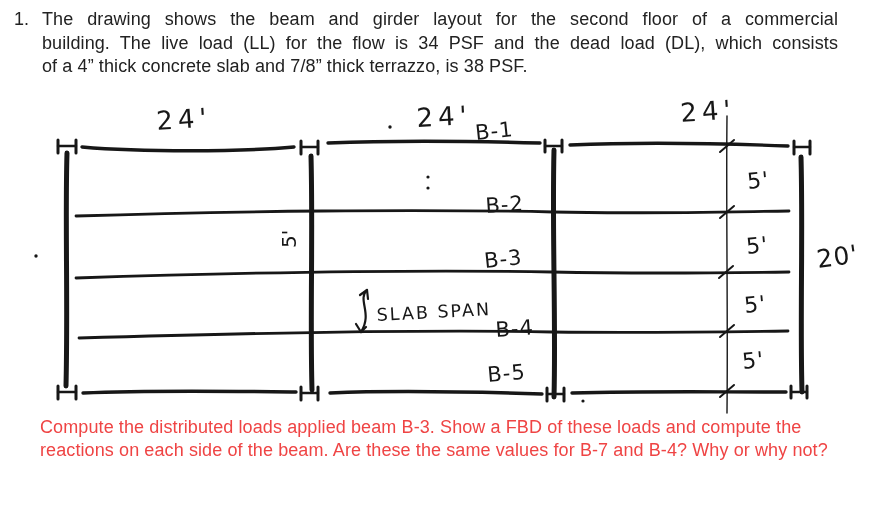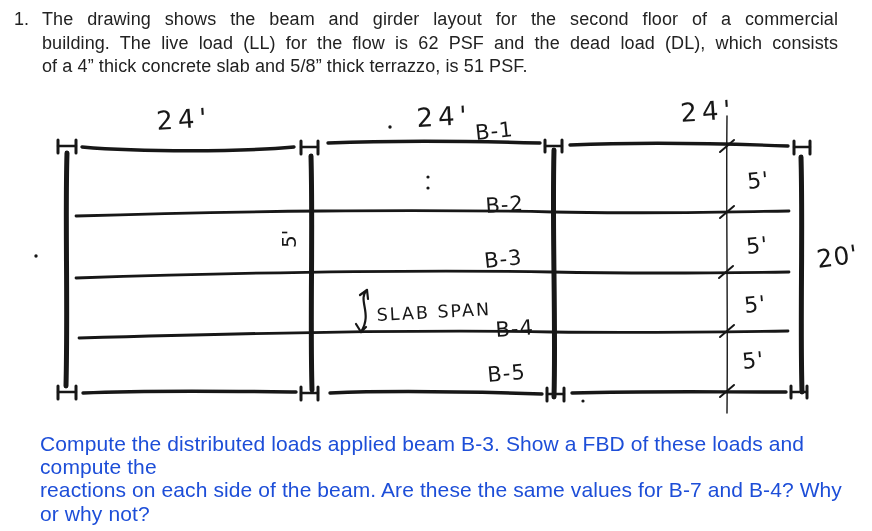--- a/index.html
+++ b/index.html
@@ -16,22 +16,22 @@
     display:flex;
     font-size:18px;line-height:23.6px;
     color:#222;
     letter-spacing:.1px;
   }
   .pnum{width:28px;flex:0 0 28px;}
   .plines{flex:1;}
   .jline{text-align:justify;text-align-last:justify;}
   .nline{text-align:left;}
   .question{
-    position:absolute;left:40px;top:432px;width:806px;
-    font-size:21px;line-height:23.2px;color:#1d4ed8;
+    position:absolute;left:40px;top:416px;width:806px;
+    font-size:18px;line-height:23.2px;color:#ef4444;
     letter-spacing:.1px;
   }
   svg text{
     font-family:"DejaVu Sans", sans-serif;
     fill:#171717;
   }
   .hand-dim{font-size:26px;letter-spacing:5px;}
   .hand-beam{font-size:21px;letter-spacing:1px;}
   .hand-bay{font-size:22px;letter-spacing:1px;}
   .hand-depth{font-size:25px;letter-spacing:1px;}
@@ -40,22 +40,22 @@
 </style>
 </head>
 <body>
 
 <div class="page">
 
   <div class="problem">
     <div class="pnum">1.</div>
     <div class="plines">
       <div class="jline">The drawing shows the beam and girder layout for the second floor of a commercial</div>
-      <div class="jline">building.  The live load (LL) for the flow is 62 PSF and the dead load (DL), which consists</div>
-      <div class="nline">of a 4” thick concrete slab and 5/8” thick terrazzo, is 51 PSF.</div>
+      <div class="jline">building.  The live load (LL) for the flow is 34 PSF and the dead load (DL), which consists</div>
+      <div class="nline">of a 4” thick concrete slab and 7/8” thick terrazzo, is 38 PSF.</div>
     </div>
   </div>
 
   <svg style="position:absolute;left:0;top:0;" width="872" height="531" viewBox="0 0 872 531" stroke-linecap="round" stroke-linejoin="round" fill="none">
 
     <g stroke="#171717" stroke-width="5">
       <path d="M67,153 C65,220 68,300 66,386"></path>
       <path d="M311,156 C313,230 310,320 312,390"></path>
       <path d="M554,150 C552,230 556,320 554,397"></path>
       <path d="M801,157 C803,230 800,320 802,392"></path>

